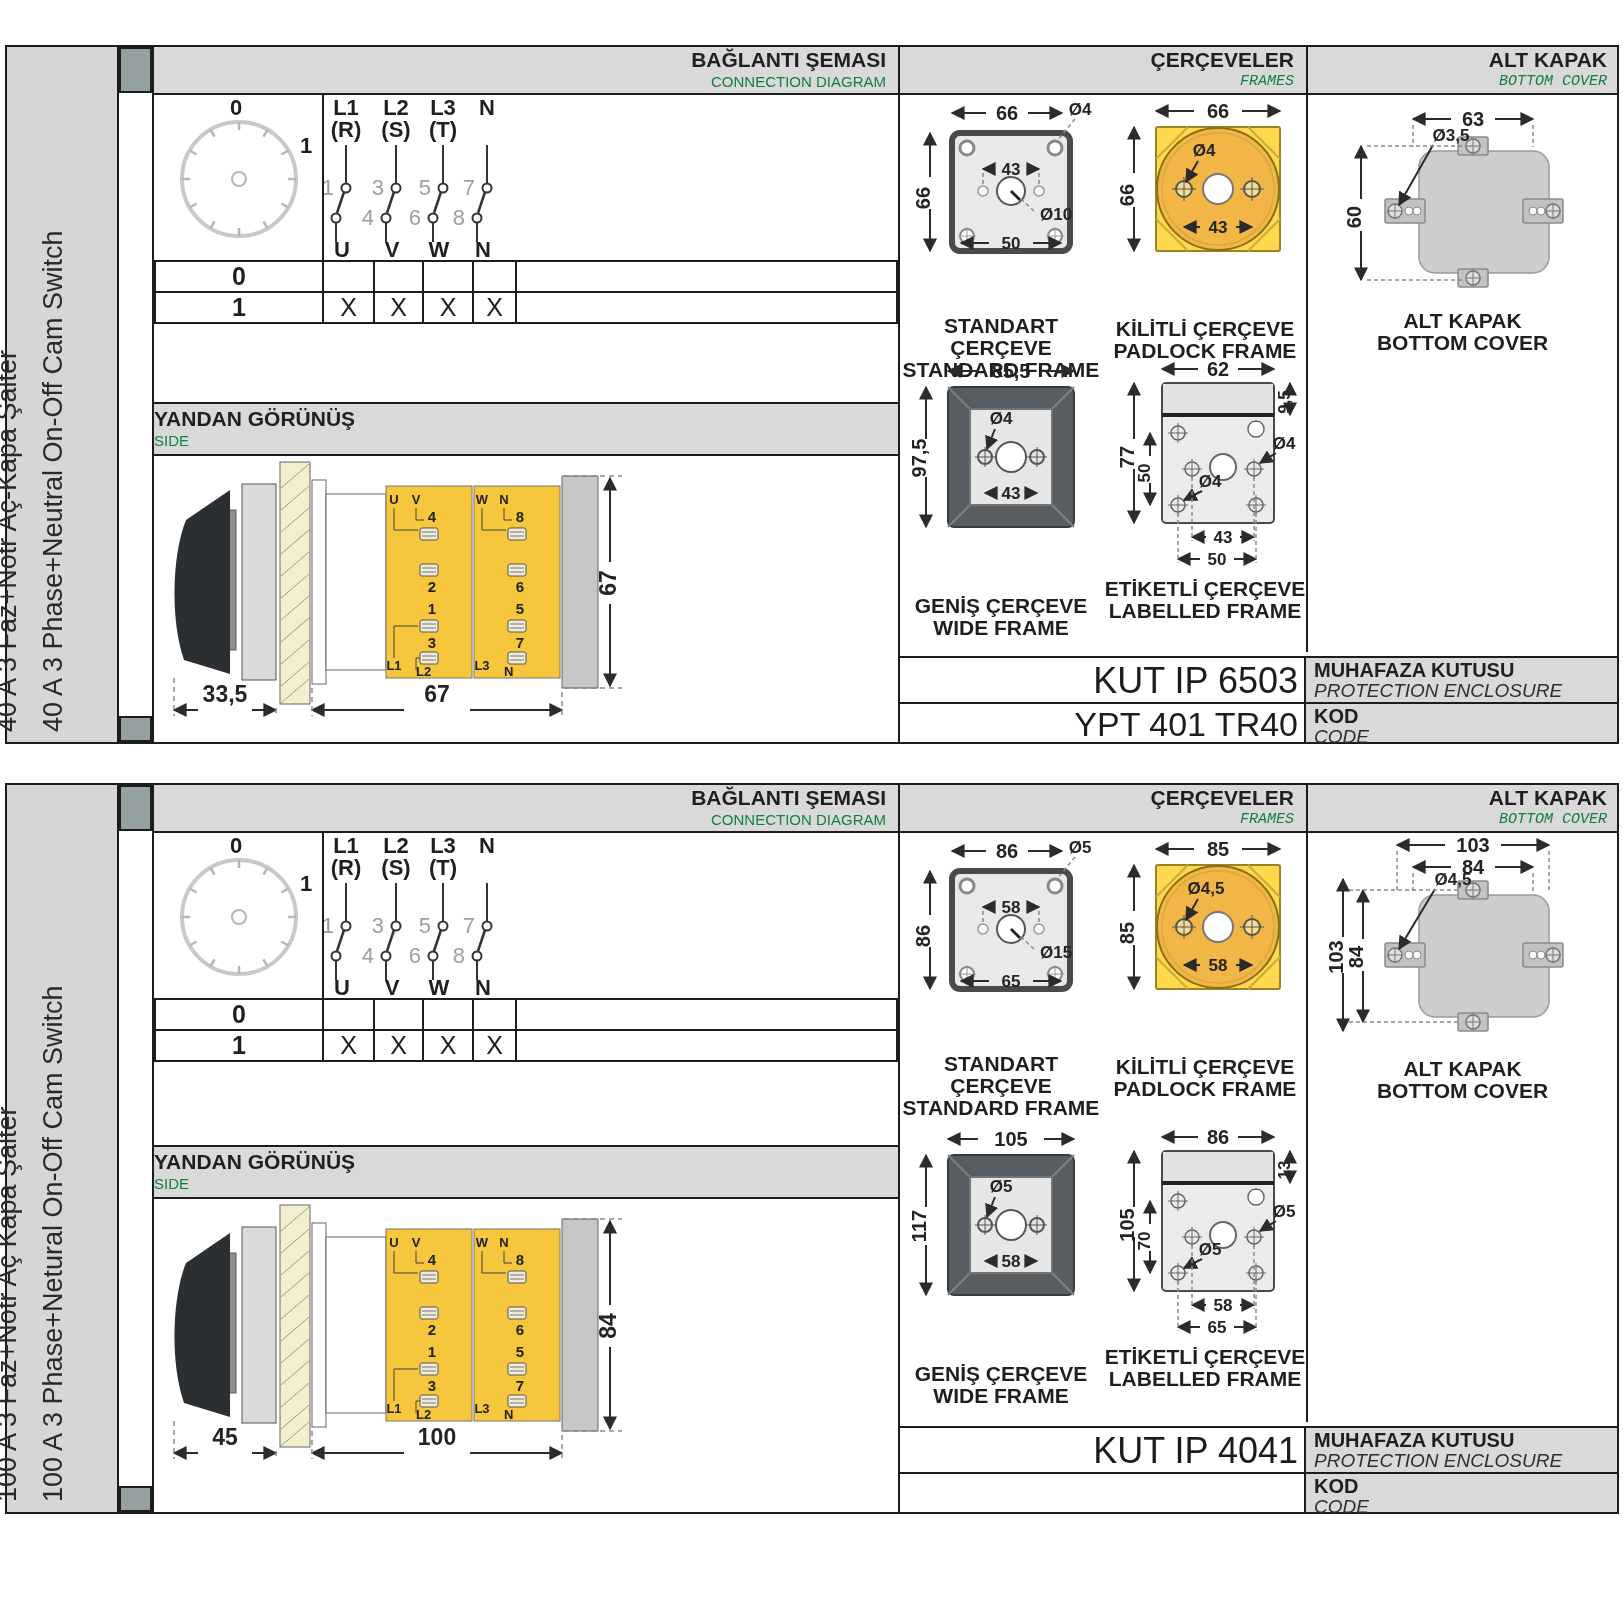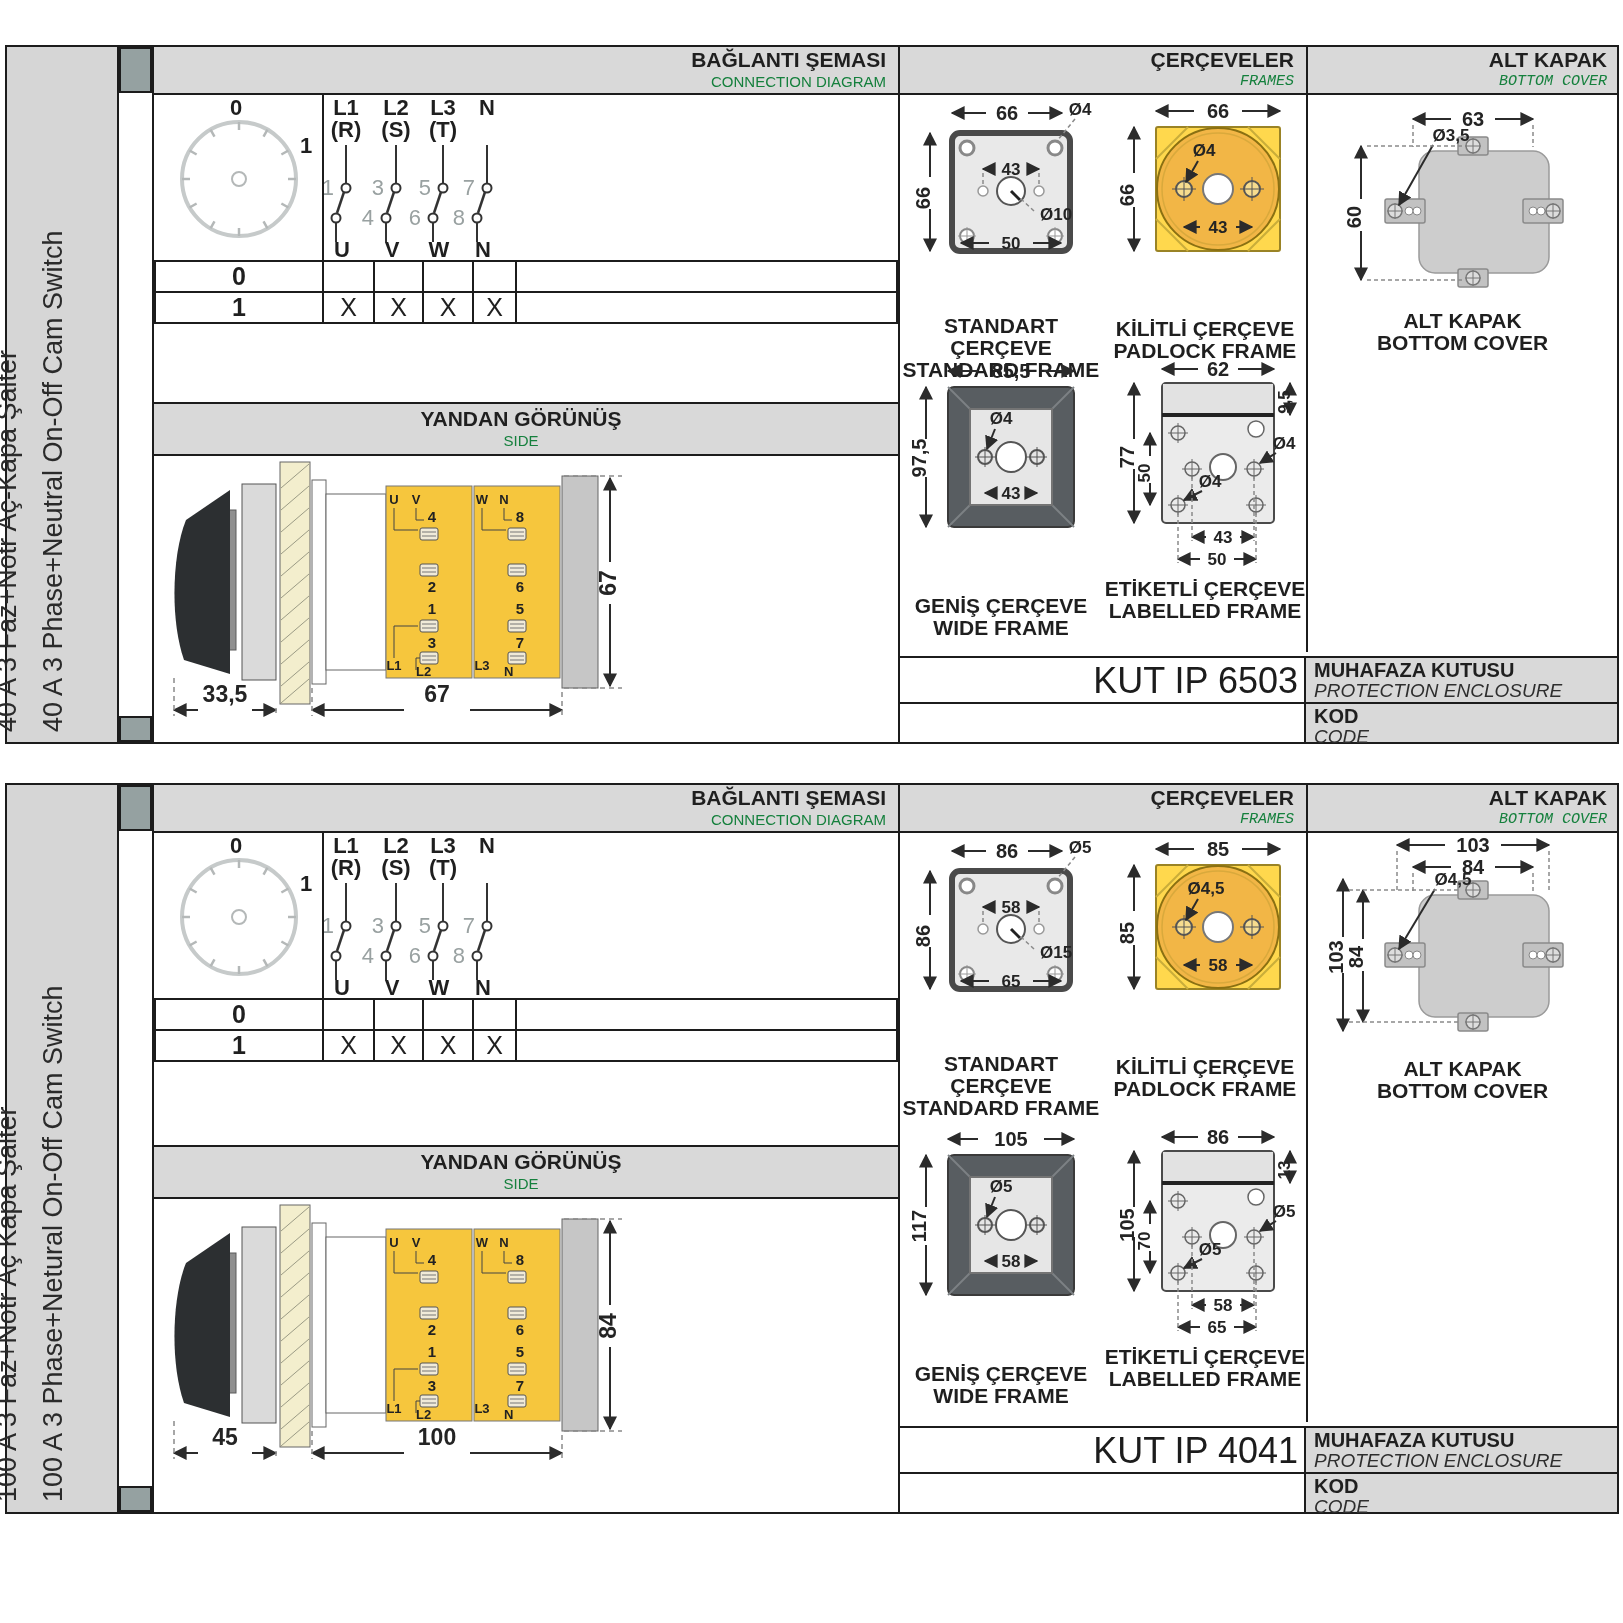--- a/index.html
+++ b/index.html
@@ -33,21 +33,21 @@
   #p0 .vs2{height:605px;}
   #p1 .vs2{height:637px;}
   .dialbox{position:absolute;left:0;top:48px;width:170px;height:165px;border-right:2px solid #1c1c1c;box-sizing:border-box;}
   .switches{position:absolute;left:170px;top:48px;width:572px;height:165px;}
   .postable{position:absolute;left:0;top:213px;width:744px;}
   table.pos{border-collapse:collapse;width:744px;table-layout:fixed;}
   table.pos td{border:2px solid #1c1c1c;height:28px;text-align:center;font-size:25px;color:#1f1f1f;padding:0;}
   td.plbl{font-weight:bold;font-size:22px;border-left:none;}
   td.prest{border-right:none;}
   .sidehdr{position:absolute;left:0;width:744px;height:54px;background:#d9d9d9;border-top:2px solid #1c1c1c;
-           border-bottom:2px solid #1c1c1c;box-sizing:border-box;text-align:center;padding:3px 10px 0 0;}
+           border-bottom:2px solid #1c1c1c;box-sizing:border-box;text-align:left;padding:3px 10px 0 0;}
   #p0 .sidehdr{top:355px;}
   #p1 .sidehdr{top:360px;}
   .sideview{position:absolute;left:0;width:744px;height:280px;}
   #p0 .sideview{top:411px;}
   #p1 .sideview{top:416px;}
   .fcell{position:absolute;width:202px;text-align:center;}
   .fstd{left:746px;top:50px;}
   .fpad{left:950px;top:50px;}
   .fwide{left:746px;}
   .flab{left:950px;}
@@ -575,20 +575,21 @@
     </div>
 
     <div class="coderow cr1">
       <div class="cval">KUT IP 6503</div>
       <div class="clbl">
         <div class="ltr">MUHAFAZA KUTUSU</div>
         <div class="len">PROTECTION ENCLOSURE</div>
       </div>
     </div>
     <div class="coderow cr2">
+      <div class="cval">YPT 401 TR40</div>
       <div class="clbl">
         <div class="ltr">KOD</div>
         <div class="len">CODE</div>
       </div>
     </div>
   </div>
 </div>
 
 <div class="panel" id="p1">
   <div class="sidebar">

